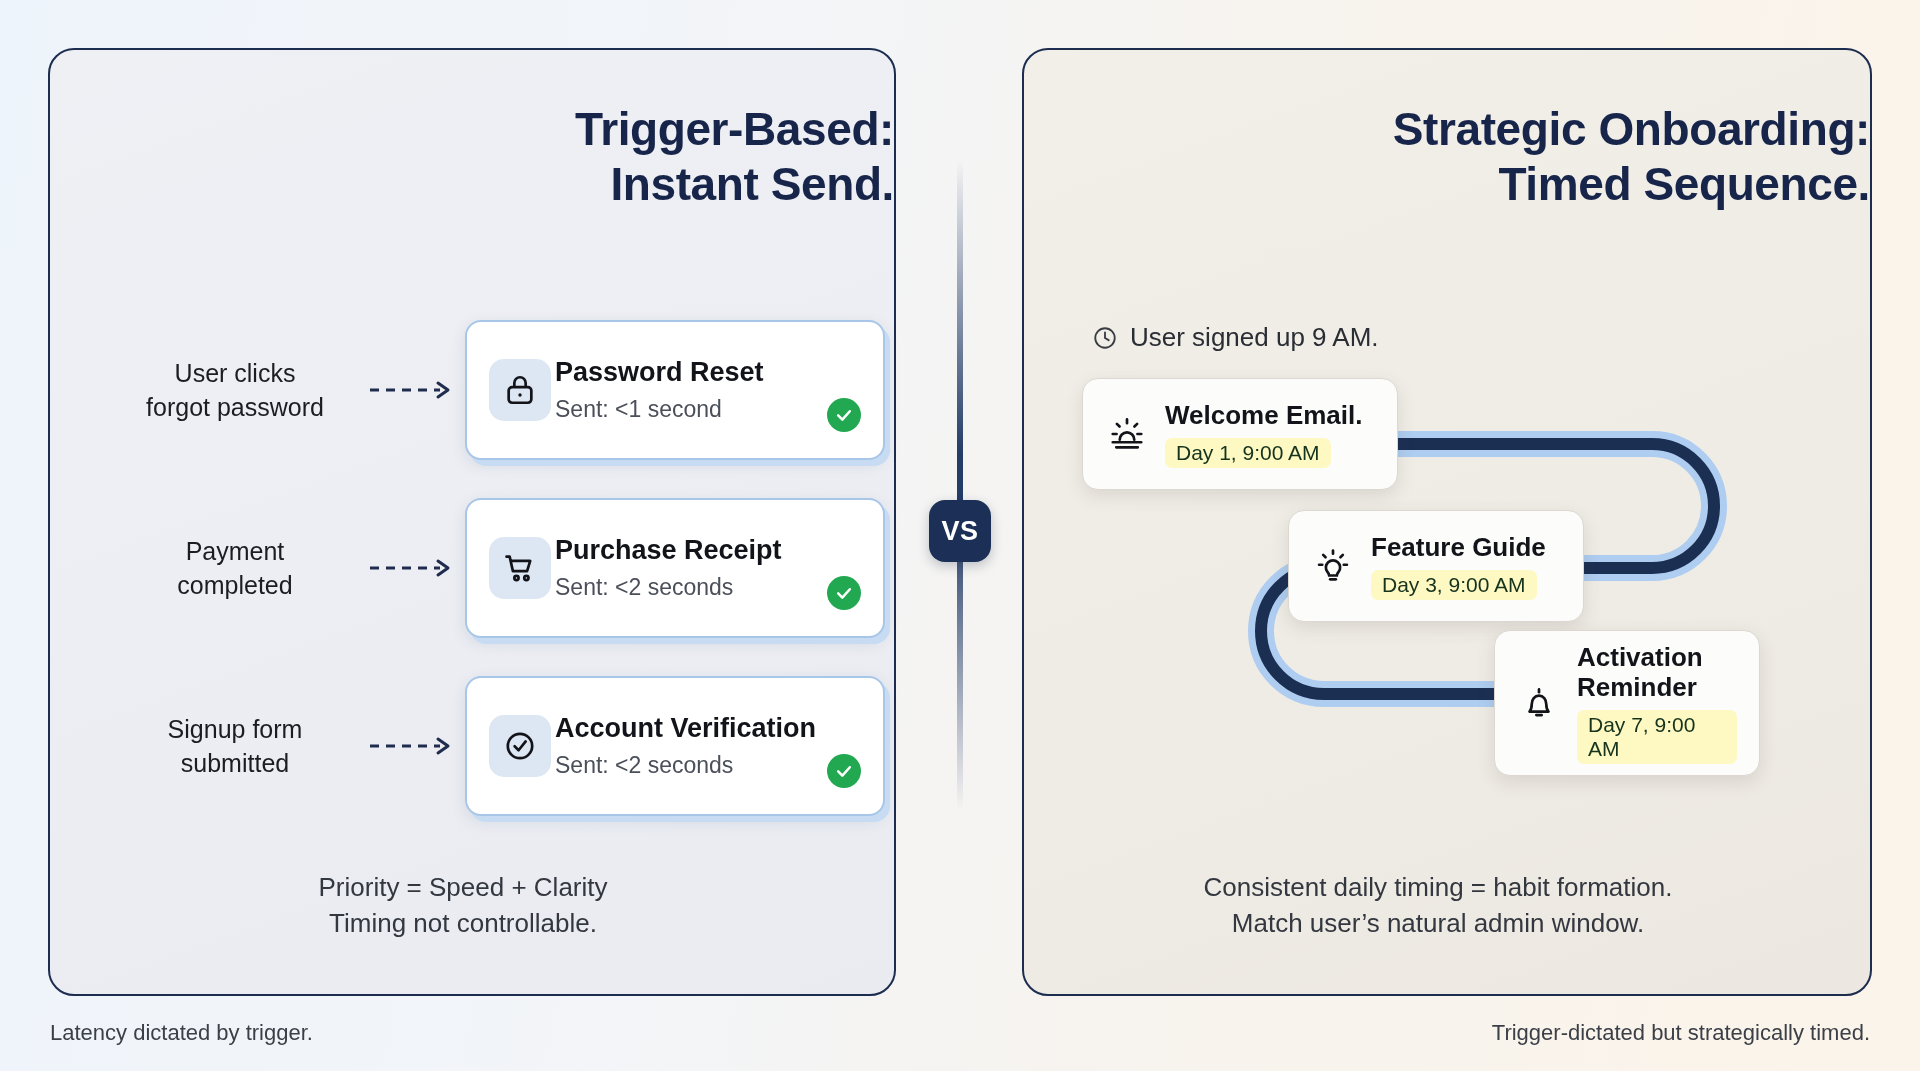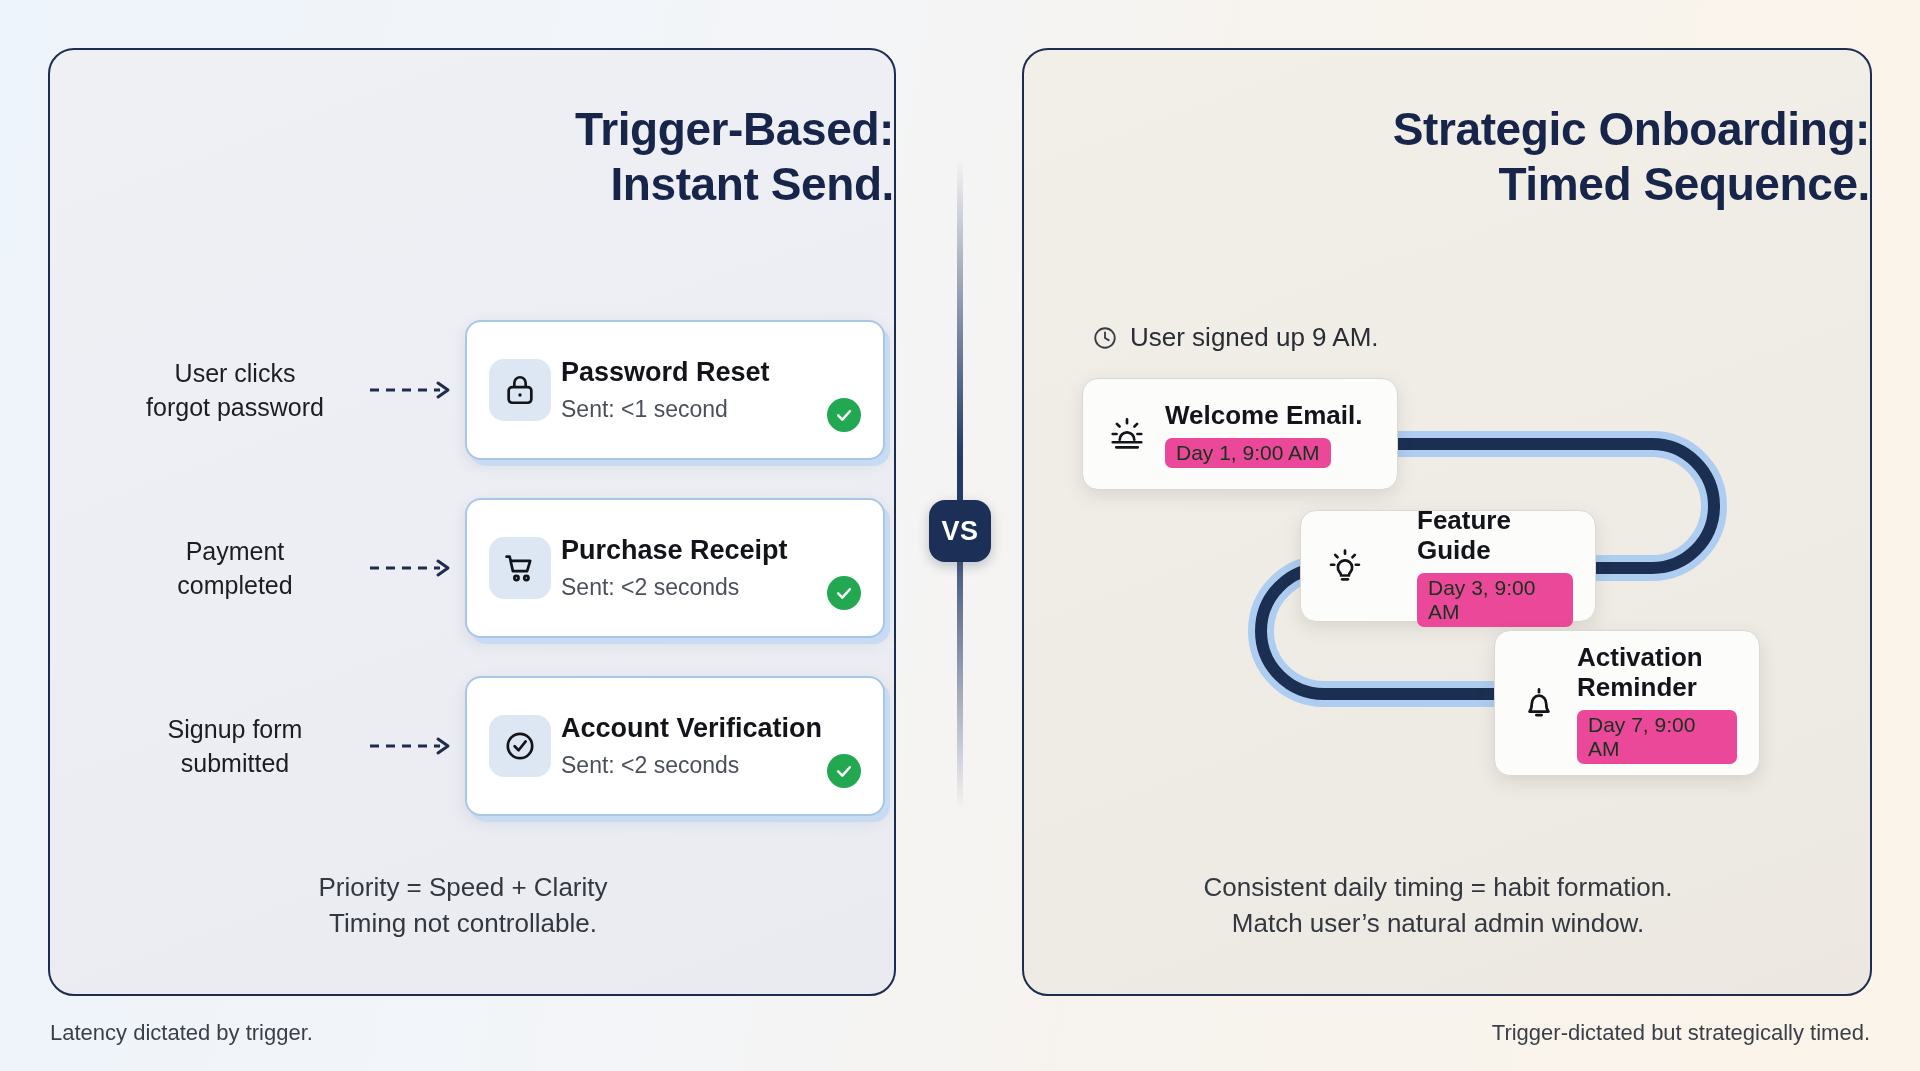--- a/index.html
+++ b/index.html
@@ -58,21 +58,21 @@
     border:2px solid #a8c6e8;
     border-radius:16px;
     box-shadow:5px 6px 0 0 #c7dcf3, 0 5px 16px rgba(30,50,90,.10);
     display:flex; align-items:center; padding:0 22px 0 22px;
   }
   .ev-icon{
     width:62px; height:62px; flex:0 0 62px;
     background:#dde6f3; border-radius:15px;
     display:flex; align-items:center; justify-content:center;
   }
-  .ev-text{ flex:1; padding-left:10px; }
+  .ev-text{ flex:1; padding-left:4px; }
   .ev-title{ font-size:27px; font-weight:bold; color:#12141a; line-height:1.15; }
   .ev-sub{ font-size:23px; color:#4a4f59; margin-top:7px; }
   .check-badge{
     width:34px; height:34px; flex:0 0 34px; border-radius:50%;
     background:#22a851; display:flex; align-items:center; justify-content:center;
     align-self:flex-end; margin-bottom:26px;
   }
 
   .panel-foot{
     position:absolute; left:0; right:18px;
@@ -110,29 +110,29 @@
   
   .step-card{
     position:absolute;
     background:#fcfcfb;
     border:1px solid #dcd8d1;
     border-radius:16px;
     box-shadow:0 6px 18px rgba(70,60,45,.13);
     display:flex; align-items:center; padding:16px 22px;
   }
   #step-card-0{ left:58px; top:328px; width:316px; height:112px; }
-  #step-card-1{ left:276px; top:460px; width:296px; height:112px;gap:34px; }
+  #step-card-1{ left:264px; top:460px; width:296px; height:112px; }
   #step-card-2{ left:470px; top:580px; width:266px; height:146px; }
 
   .step-icon{ flex:0 0 44px; width:44px; display:flex; align-items:center; justify-content:center; }
   .step-text{ padding-left:16px; }
   .step-title{ font-size:26px; font-weight:bold; color:#12141a; line-height:1.17; }
   .step-badge{
     display:inline-block; margin-top:8px;
-    background:#ec4899; color:#16331d;
+    background:#fef9c3; color:#16331d;
     font-size:21px; padding:3px 11px; border-radius:7px;
   }
 
   
   .caption{ position:absolute; top:1020px; font-size:22px; color:#3b3f47; }
   #caption-left{ left:50px; }
   #caption-right{ right:50px; }
 </style>
 </head>
 <body>

